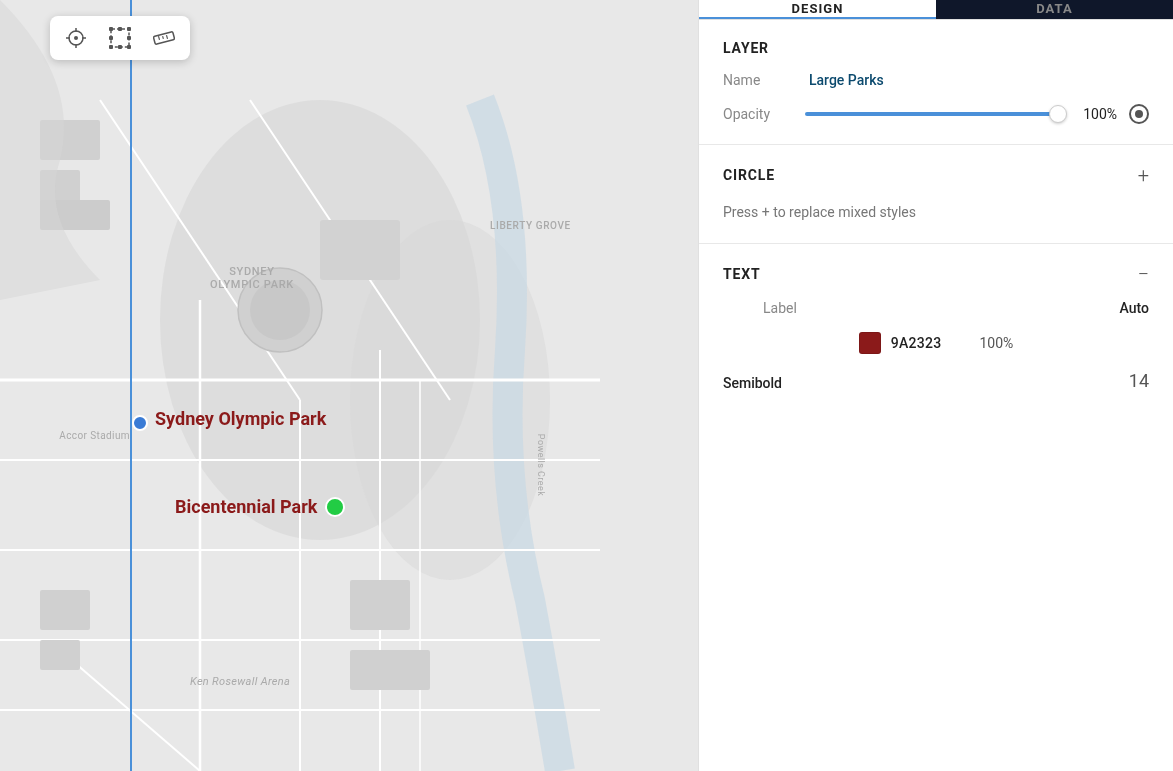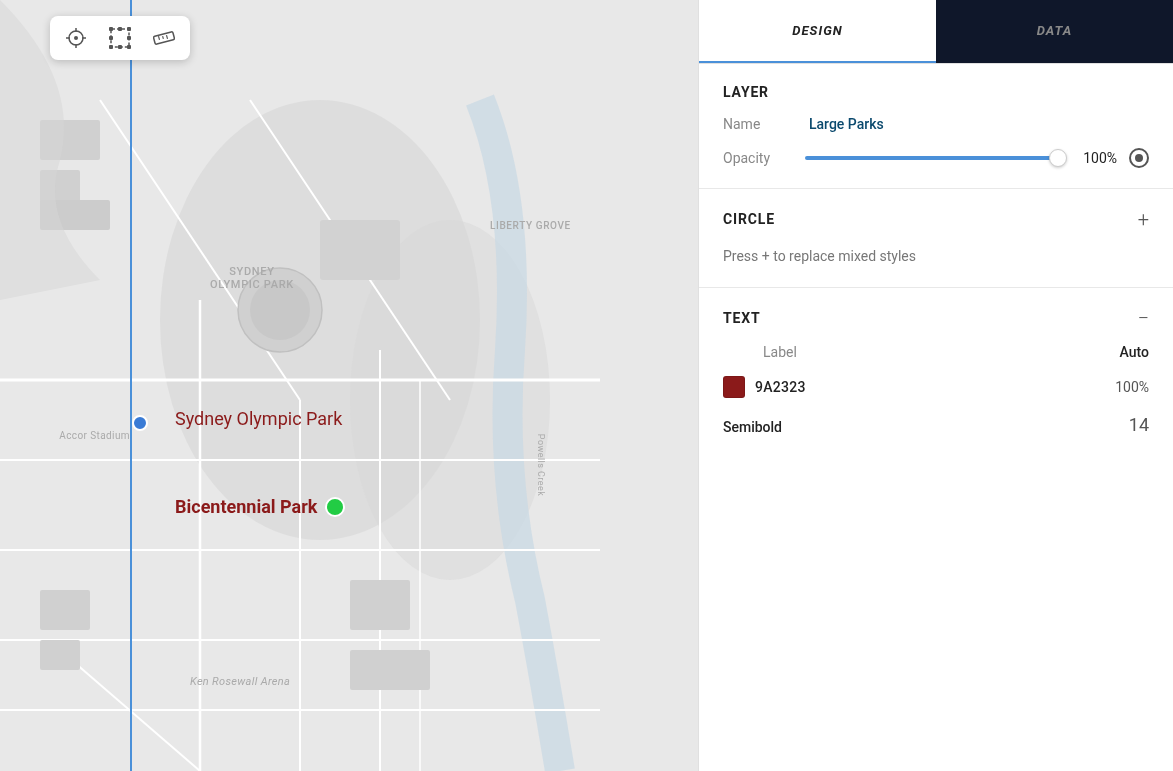--- a/index.html
+++ b/index.html
@@ -79,24 +79,23 @@
       font-size: 10px;
       color: #aaa;
       letter-spacing: 0.06em;
     }
 
     .park-name-sydney {
       position: absolute;
       top: 408px;
       left: 155px;
       font-size: 18px;
-      font-weight: 400;
+      font-weight: 700;
       color: #8B1A1A;
       white-space: nowrap;
-      margin-left: 20px;
     }
 
     .park-name-bicentennial {
       position: absolute;
       top: 496px;
       left: 175px;
       font-size: 18px;
       font-weight: 700;
       color: #8B1A1A;
       white-space: nowrap;
@@ -177,30 +176,29 @@
     }
 
     
     .tabs {
       display: flex;
       border-bottom: 1px solid #e0e0e0;
       flex-shrink: 0;
     }
     .tab {
       flex: 1;
-      padding: 23px;
+      padding: 1px;
       text-align: center;
       font-size: 13px;
       font-weight: 700;
       letter-spacing: 0.08em;
       text-transform: uppercase;
       cursor: pointer;
       color: #333;
       border-bottom: 2px solid transparent;
-      font-style: italic;
     }
     .tab.active {
       border-bottom: 2px solid #4a90d9;
       color: #222;
     }
     .tab.inactive {
       background: #0f172a;
       color: #888;
       border-bottom: none;
     }
@@ -348,21 +346,21 @@
     }
     .prop-value {
       font-size: 14px;
       color: #222;
       font-weight: 500;
     }
 
     .color-row {
       display: flex;
       align-items: center;
-      justify-content: space-between;
+      justify-content: center;
       margin-bottom: 16px;
       gap: 38px;
     }
     .color-swatch-label {
       display: flex;
       align-items: center;
       gap: 10px;
     }
     .color-swatch {
       width: 22px;

